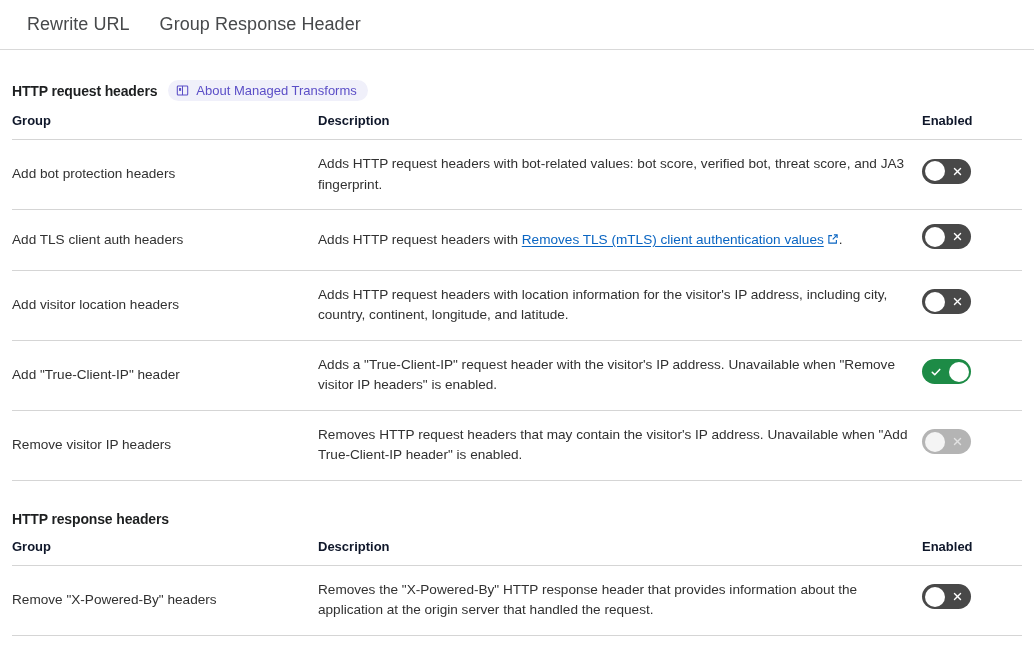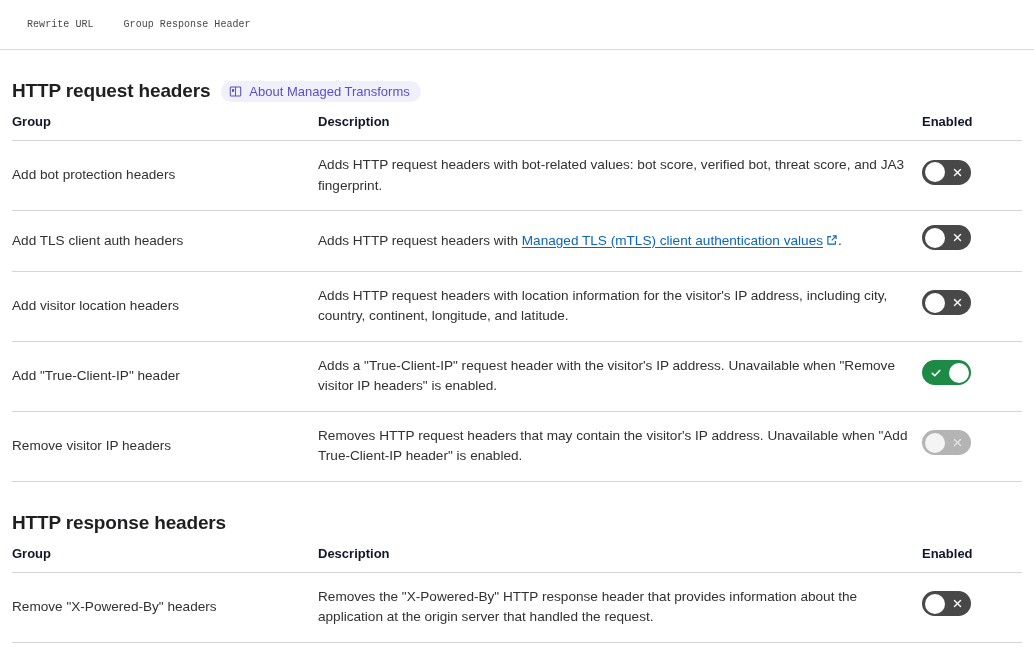--- a/index.html
+++ b/index.html
@@ -21,27 +21,27 @@
     display: flex;
     align-items: flex-start;
     padding-left: 12px;
   }
   .tab {
     position: relative;
     height: 49px;
     display: flex;
     align-items: center;
     padding: 0 15px;
-    font-size: 10px;
+    font-size: 18px;
     color: #47494b;
     white-space: nowrap;
     cursor: pointer;
     background: transparent;
     border: none;
-    font-family: Liberation Mono, monospace;
+    font-family: Liberation Sans, sans-serif;
     letter-spacing: 0.05px;
   }
   .tab.active {
     color: #1d1f20;
   }
   .tab.active::after {
     content: "";
     position: absolute;
     left: 0;
     right: 0;
@@ -57,21 +57,21 @@
   .section {
     padding-top: 30px;
   }
   .section-head {
     display: flex;
     align-items: center;
     gap: 11px;
     padding-bottom: 12px;
   }
   .section-title {
-    font-size: 19px;
+    font-size: 14px;
     font-weight: bold;
     color: #1d1f20;
     letter-spacing: -0.15px;
   }
 
   .doc-badge {
     display: inline-flex;
     align-items: center;
     gap: 7px;
     background: #f0f0fa;
@@ -235,21 +235,21 @@
                 <span class="mark">
                   <svg viewBox="0 0 16 16" width="11" height="11" fill="none" stroke="#ffffff" stroke-width="2" stroke-linecap="round">
                     <line x1="3.6" y1="3.6" x2="12.4" y2="12.4"></line>
                     <line x1="12.4" y1="3.6" x2="3.6" y2="12.4"></line>
                   </svg>
                 </span>
               </button></td>
           </tr>
           <tr>
             <td class="cell-group">Add TLS client auth headers</td>
-            <td class="cell-desc"><span>Adds HTTP request headers with </span><a class="desc-link"><span>Managed TLS (mTLS) client authentication values</span></a><span class="ext-icon"><svg viewBox="0 0 16 16" width="12" height="12" fill="none" stroke="#0a65c2" stroke-width="1.5">
+            <td class="cell-desc"><span>Adds HTTP request headers with </span><a class="desc-link"><span>Removes TLS (mTLS) client authentication values</span></a><span class="ext-icon"><svg viewBox="0 0 16 16" width="12" height="12" fill="none" stroke="#0a65c2" stroke-width="1.5">
                   <path d="M12.5 9.4v4.1H2.5V3.5h4.2"></path>
                   <path d="M9.2 2.5h4.3v4.3"></path>
                   <line x1="13.3" y1="2.7" x2="7.6" y2="8.4"></line>
                 </svg></span><span>.</span></td>
             <td class="cell-enabled"><button class="toggle">
                 <span class="knob"></span>
                 <span class="mark">
                   <svg viewBox="0 0 16 16" width="11" height="11" fill="none" stroke="#ffffff" stroke-width="2" stroke-linecap="round">
                     <line x1="3.6" y1="3.6" x2="12.4" y2="12.4"></line>
                     <line x1="12.4" y1="3.6" x2="3.6" y2="12.4"></line>

